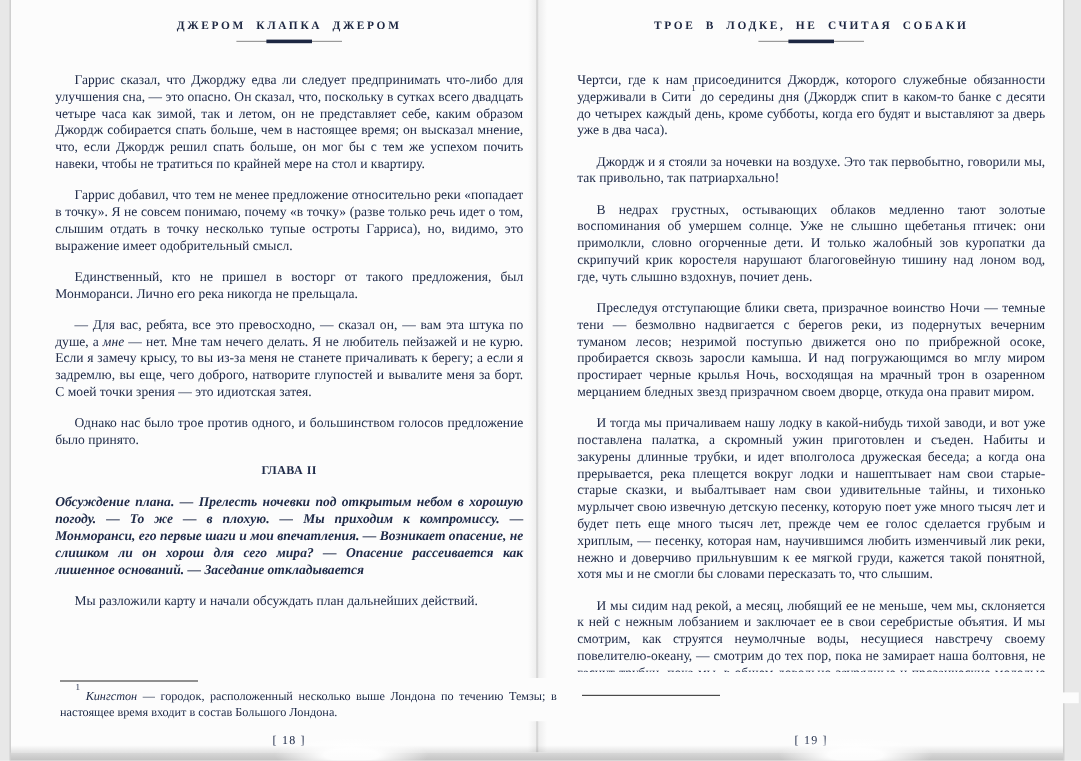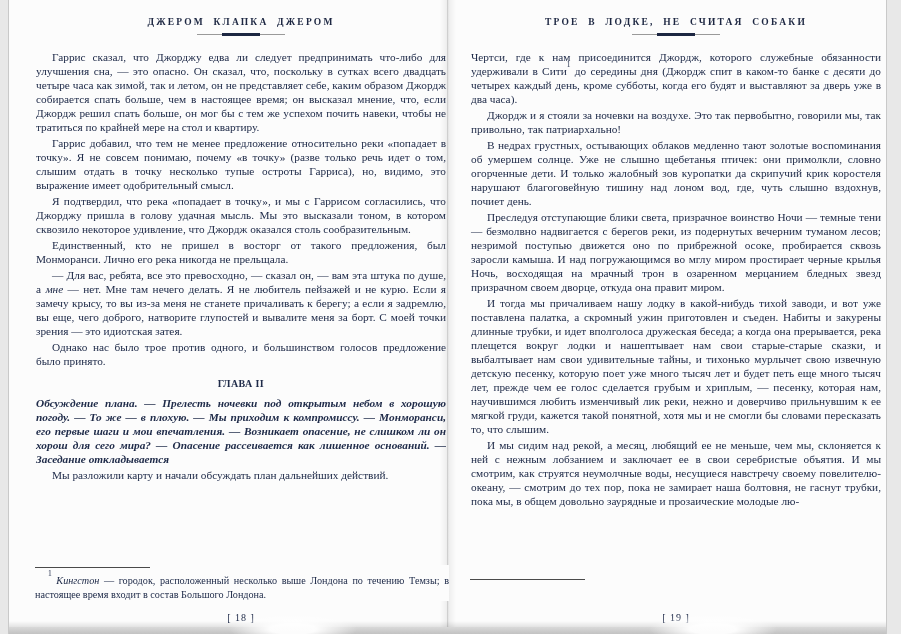--- a/index.html
+++ b/index.html
@@ -55,33 +55,33 @@
     color: #1d2742; white-space: nowrap;
   }
   .header-divider { position: relative; width: 88px; height: 1px; background: #9a9a9a; margin: 7px auto 0; }
   .header-divider::before {
     content: ""; position: absolute; left: 50%; top: -1px; transform: translateX(-50%);
     width: 38px; height: 3px; background: #1d2742;
   }
 
   .page-body { margin-top: 13px; height: 512px; overflow: hidden; }
   .para {
-    margin: 2px; font-size: 11.3px; line-height: 14px;
+    margin: 12px; font-size: 11.3px; line-height: 14px;
     text-align: justify; text-indent: 16px; color: #202c4a;
   }
   .para.noindent { text-indent: 0; }
   .para.chapter-title {
     text-align: center; text-indent: 0; font-weight: bold;
     font-size: 10px; letter-spacing: 0.4px; margin: 9px 0 5px;
   }
   .para.synopsis { font-weight: bold; font-style: italic; text-indent: 0; }
   .it { font-style: italic; }
   sup { font-size: 7.5px; line-height: 0; position: relative; top: -3.5px; }
 
-  .footnote { position: absolute; left: 1px; width: 414px; background: #fcfcfc; padding-top: 2px; }
+  .footnote { position: absolute; left: 16px; width: 414px; background: #fcfcfc; padding-top: 2px; }
   .page-left  .footnote { top: 565px; }
   .page-right .footnote { top: 577px; }
   .footnote-divider { width: 115px; height: 1px; background: #4a4a4a; margin-bottom: 6px; }
   .footnote-text {
     margin: 0; font-size: 10.2px; line-height: 13.5px;
     text-align: justify; text-indent: 13px; color: #202c4a;
   }
   .page-number {
     position: absolute; left: 0; top: 612px; width: 414px;
     text-align: center; font-size: 10px; letter-spacing: 1px;
@@ -97,21 +97,20 @@
   <div class="edge-line edge-right"></div>
   <div class="gutter-shade"></div>
   <div class="gutter-line"></div>
 
   <div class="page page-left">
     <div class="running-header">ДЖЕРОМ КЛАПКА ДЖЕРОМ</div>
     <div class="header-divider"></div>
     <div class="page-body">
         <p class="para "><span>Гаррис сказал, что Джорджу едва ли следует предпринимать что-либо для улучшения сна, — это опасно. Он сказал, что, поскольку в сутках всего двадцать четыре часа как зимой, так и летом, он не представляет себе, каким образом Джордж собирается спать больше, чем в настоящее время; он высказал мнение, что, если Джордж решил спать больше, он мог бы с тем же успехом почить навеки, чтобы не тратиться по крайней мере на стол и квартиру.</span></p>
         <p class="para "><span>Гаррис добавил, что тем не менее предложение относительно реки «попадает в точку». Я не совсем понимаю, почему «в точку» (разве только речь идет о том, слышим отдать в точку несколько тупые остроты Гарриса), но, видимо, это выражение имеет одобрительный смысл.</span></p>
-        <p class="para "><span>Я подтвердил, что река «попадает в точку», и мы с Гаррисом согласились, что Джорджу пришла в голову удачная мысль. Мы это высказали тоном, в котором сквозило некоторое удивление, что Джордж оказался столь сообразительным.</span></p>
         <p class="para "><span>Единственный, кто не пришел в восторг от такого предложения, был Монморанси. Лично его река никогда не прельщала.</span></p>
         <p class="para "><span>— Для вас, ребята, все это превосходно, — сказал он, — вам эта штука по душе, а </span><span class="it">мне</span><span> — нет. Мне там нечего делать. Я не любитель пейзажей и не курю. Если я замечу крысу, то вы из-за меня не станете причаливать к берегу; а если я задремлю, вы еще, чего доброго, натворите глупостей и вывалите меня за борт. С моей точки зрения — это идиотская затея.</span></p>
         <p class="para "><span>Однако нас было трое против одного, и большинством голосов предложение было принято.</span></p>
         <p class="para chapter-title"><span>ГЛАВА II</span></p>
         <p class="para synopsis"><span>Обсуждение плана. — Прелесть ночевки под открытым небом в хорошую погоду. — То же — в плохую. — Мы приходим к компромиссу. — Монморанси, его первые шаги и мои впечатления. — Возникает опасение, не слишком ли он хорош для сего мира? — Опасение рассеивается как лишенное оснований. — Заседание откладывается</span></p>
         <p class="para "><span>Мы разложили карту и начали обсуждать план дальнейших действий.</span></p>
       </div>
     <div class="footnote">
       <div class="footnote-divider"></div>
       <p class="footnote-text"><sup>1</sup><span class="it"> Кингстон</span><span> — городок, расположенный несколько выше Лондона по течению Темзы; в настоящее время входит в состав Большого Лондона.</span></p>

